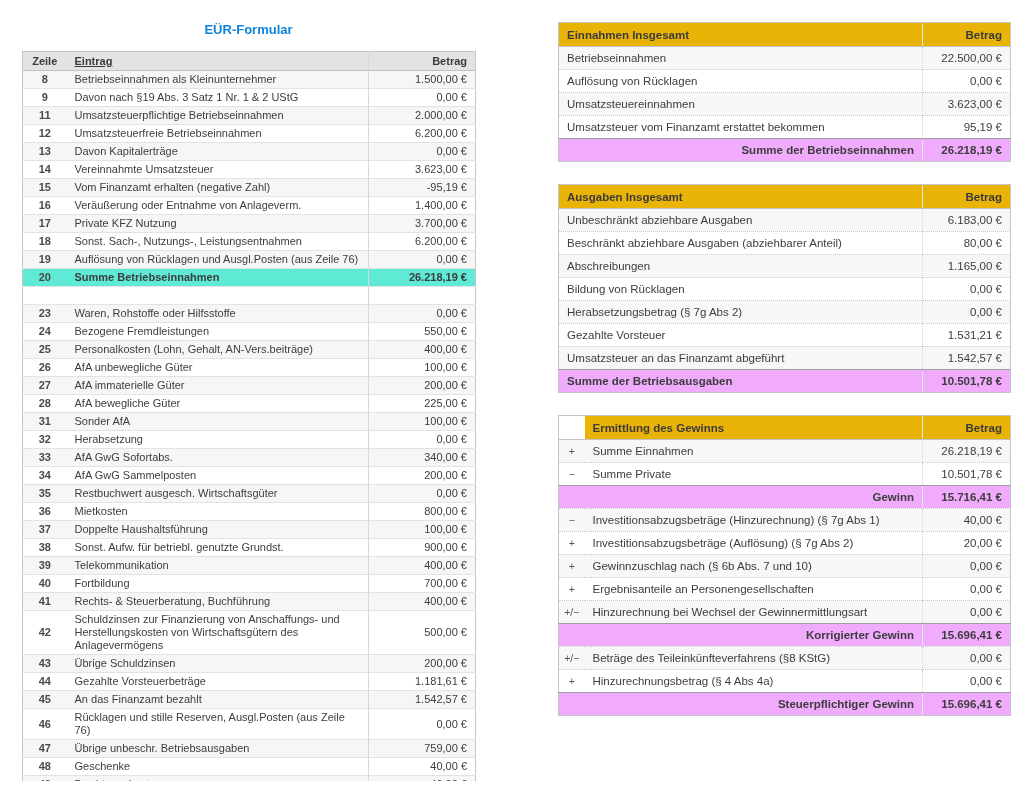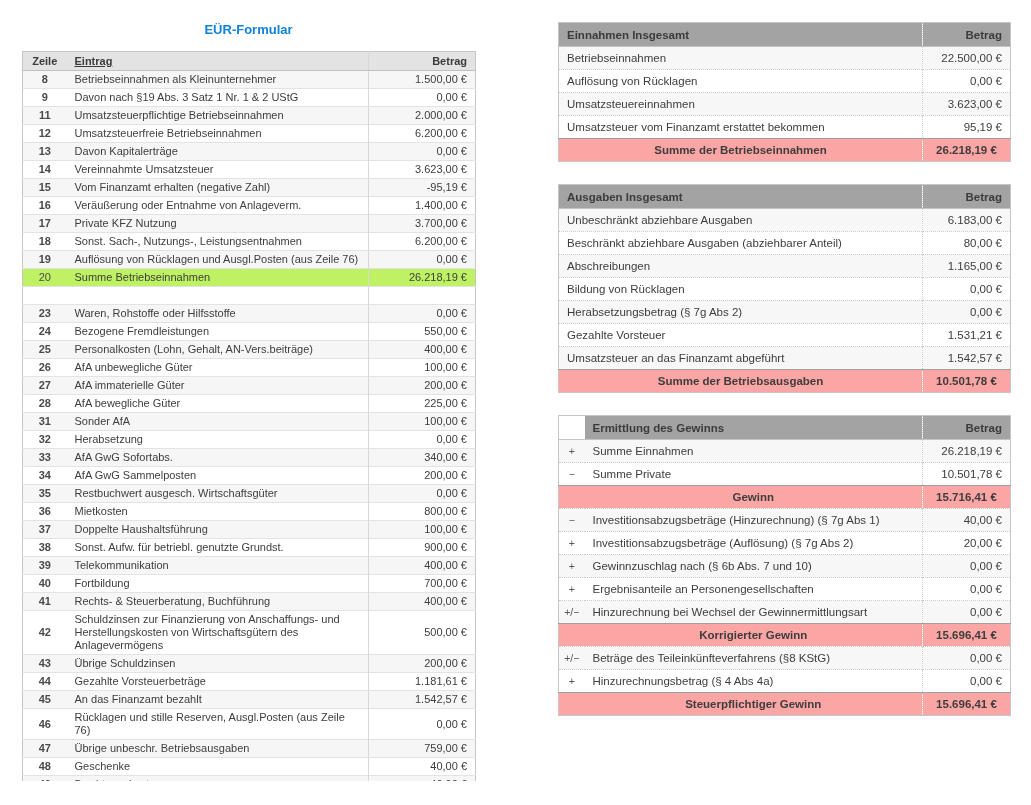--- a/index.html
+++ b/index.html
@@ -20,35 +20,35 @@
   table.eur { font-size:11px; border:1px solid #c6c6c6; }
   table.eur th { background:#e3e3e3; font-weight:bold; color:#3b3b3b; padding:3px 8px; border-bottom:1px solid #c0c0c0; height:19px; }
   table.eur th.zeile { text-align:center; padding:3px 0; }
   table.eur th.eintrag { text-align:left;text-decoration:underline; }
   table.eur th.betrag { text-align:right; border-left:1px solid #d8d8d8; }
   table.eur td { padding:2px 8px; line-height:13px; border-top:1px solid #e3e3e3; vertical-align:middle; }
   table.eur tr:first-child td { border-top:none; }
   table.eur td.zeile { text-align:center; font-weight:bold; color:#4a4a4a; padding:2px 2px; }
   table.eur td.betrag { text-align:right; border-left:1px solid #d8d8d8; }
   table.eur tr.odd td { background:#f6f6f6; }
-  table.eur tr.sum td { background:#bef264; font-weight:normal; }
+  table.eur tr.sum td { background:#5eead4; font-weight:bold; }
   table.eur tr.spacer td { height:18px; background:#fff; }
 
   
   table.gw { font-size:11.5px; border:1px solid #c6c6c6; margin-bottom:22px; }
-  table.gw th { background:#a3a3a3; font-weight:bold; color:#3b3b3b; padding:5px 8px; border-bottom:1px solid #c4c4c4; height:24px; }
+  table.gw th { background:#eab308; font-weight:bold; color:#3b3b3b; padding:5px 8px; border-bottom:1px solid #c4c4c4; height:24px; }
   table.gw th.label-h { text-align:left; }
   table.gw th.amount-h { text-align:right; border-left:1px dotted #d0d0d0; }
   table.gw th.sign-h { background:#fff; }
   table.gw td { padding:4.5px 8px; line-height:13px; height:22px; vertical-align:middle; }
   table.gw tr + tr td { border-top:1px dotted #c9c9c9; }
   table.gw td.sign { text-align:center; color:#555; padding:4.5px 1px; font-size:10.5px; }
   table.gw td.amount { text-align:right; border-left:1px dotted #d0d0d0; }
   table.gw tr.odd td { background:#f7f7f7; }
-  table.gw tr.sum td { font-weight:bold; border-top:1px solid #9f9f9f; background:#fca5a5;text-align:center; }
+  table.gw tr.sum td { font-weight:bold; border-top:1px solid #9f9f9f; background:#f0abfc; }
   table.gw td.align-right { text-align:right; }
   table.gw td.align-left { text-align:left;margin-top:24px; }
 </style>
 </head>
 <body>
 
 <div class="page">
 
   <div class="panel panel-left">
     <div class="panel-title">EÜR-Formular</div>

